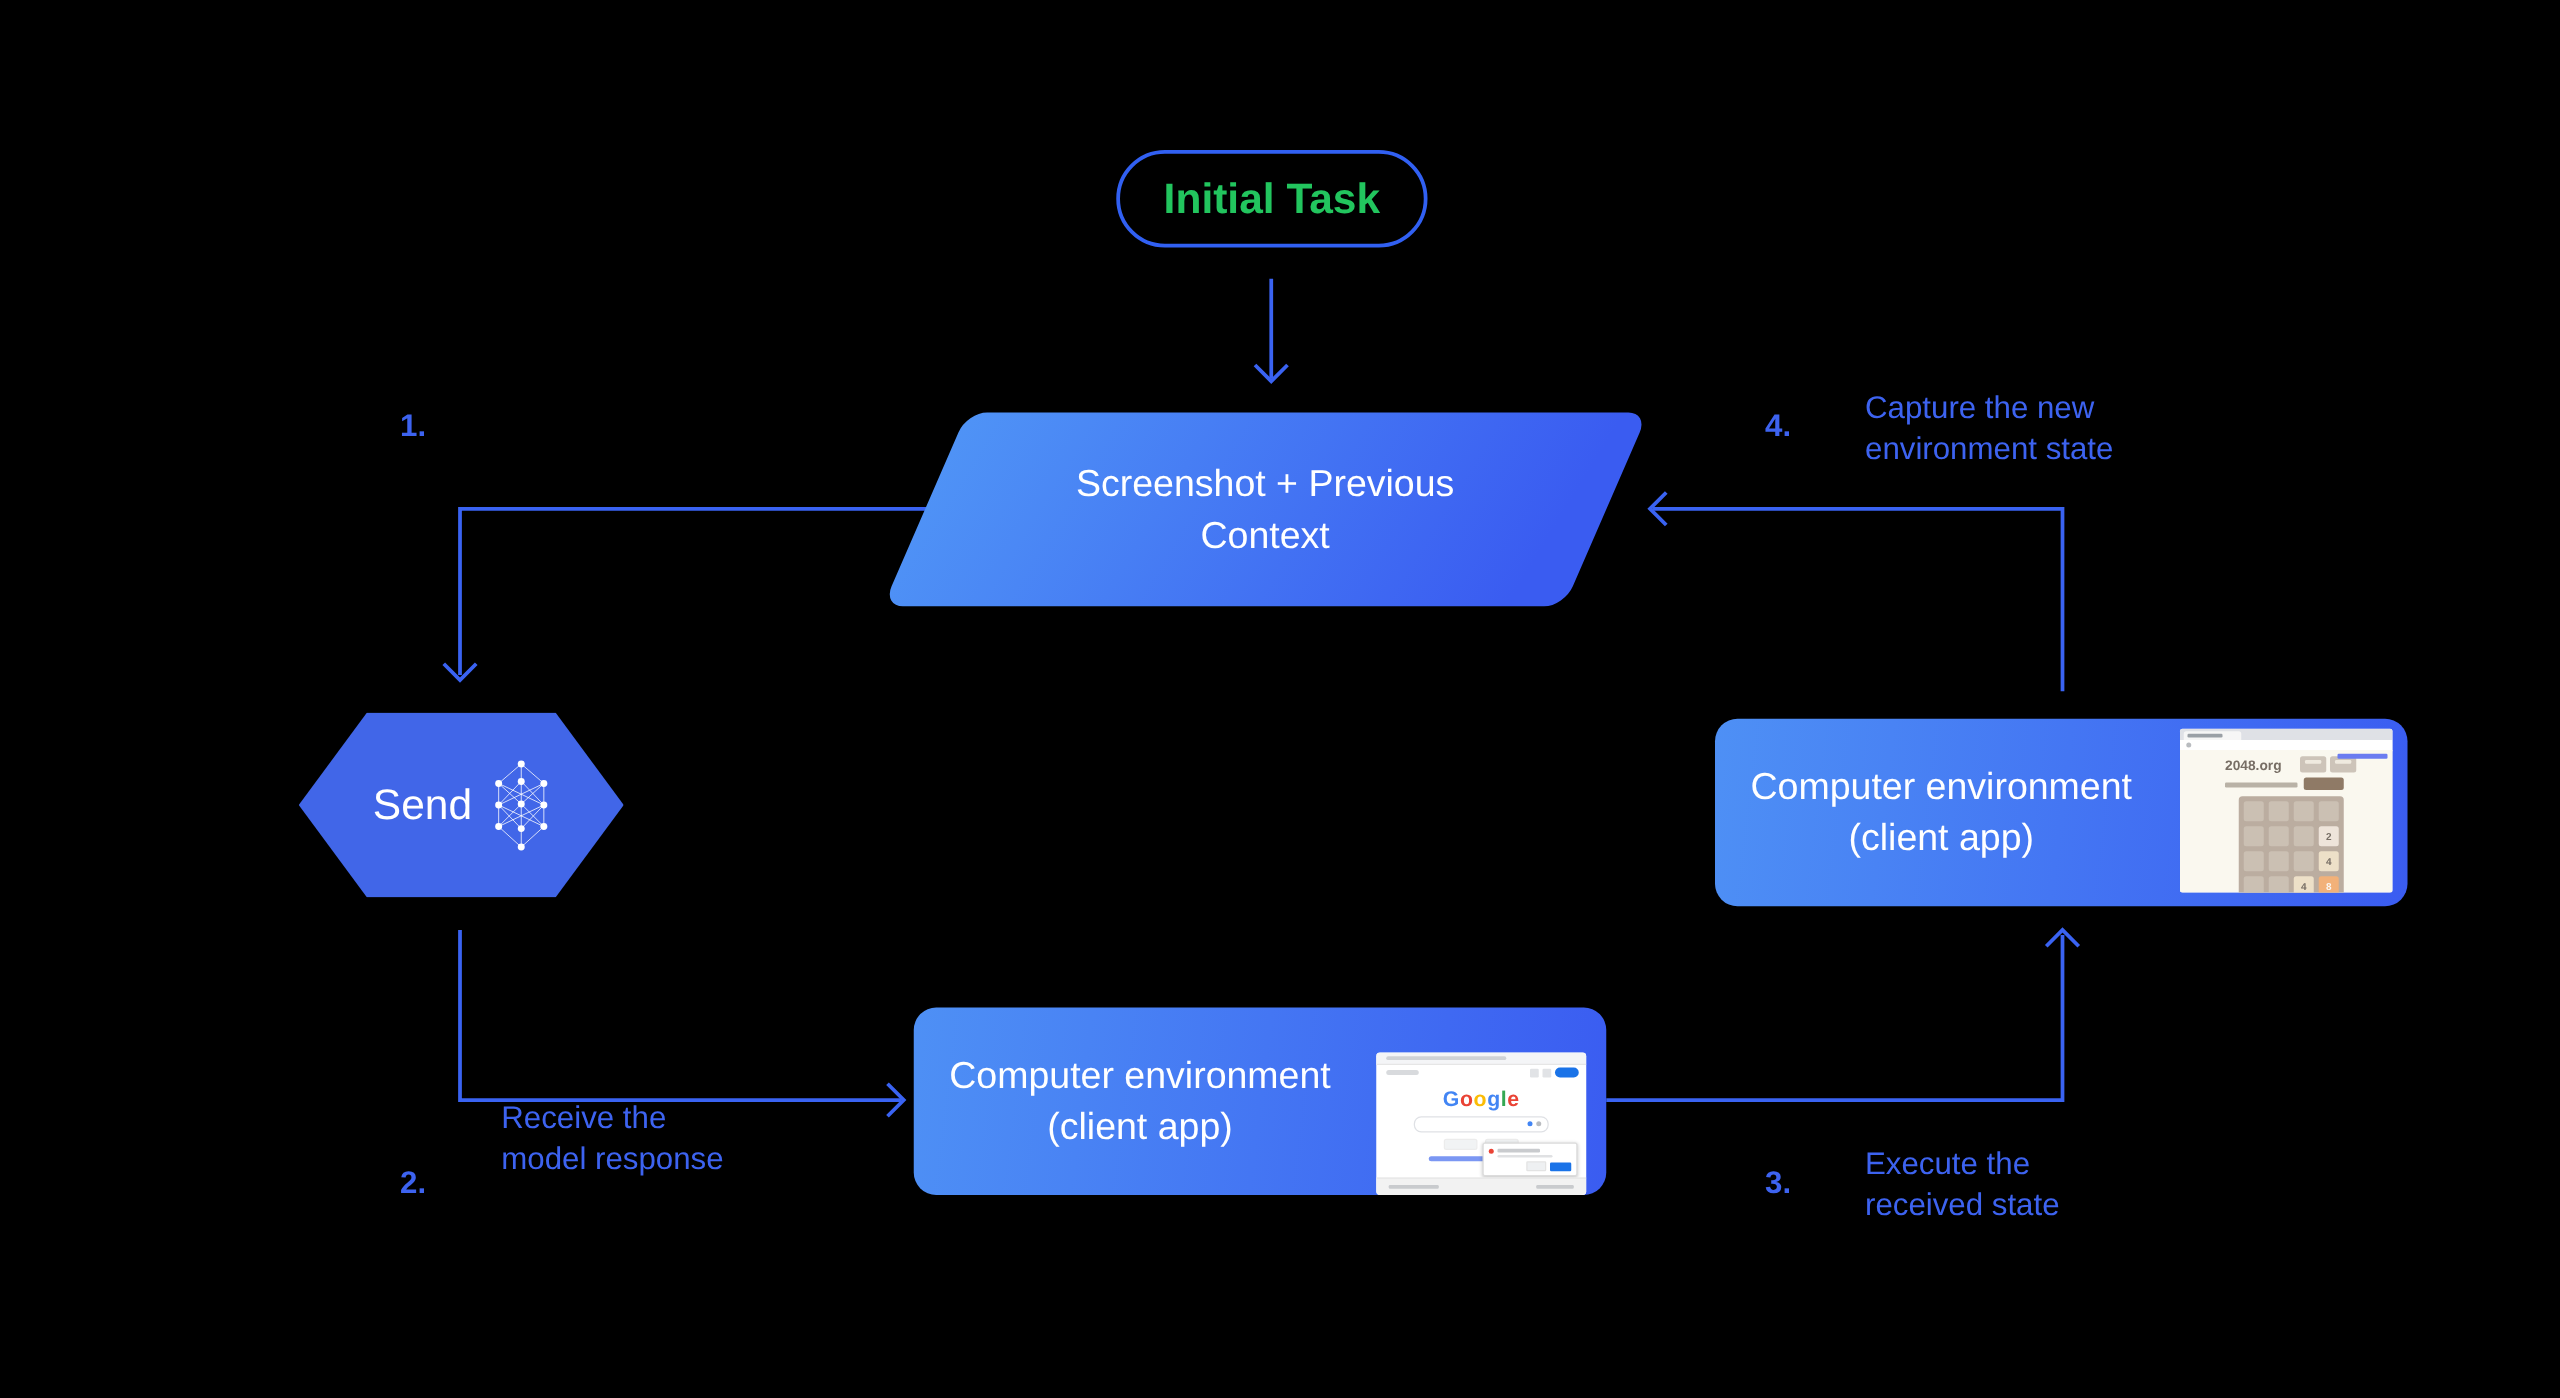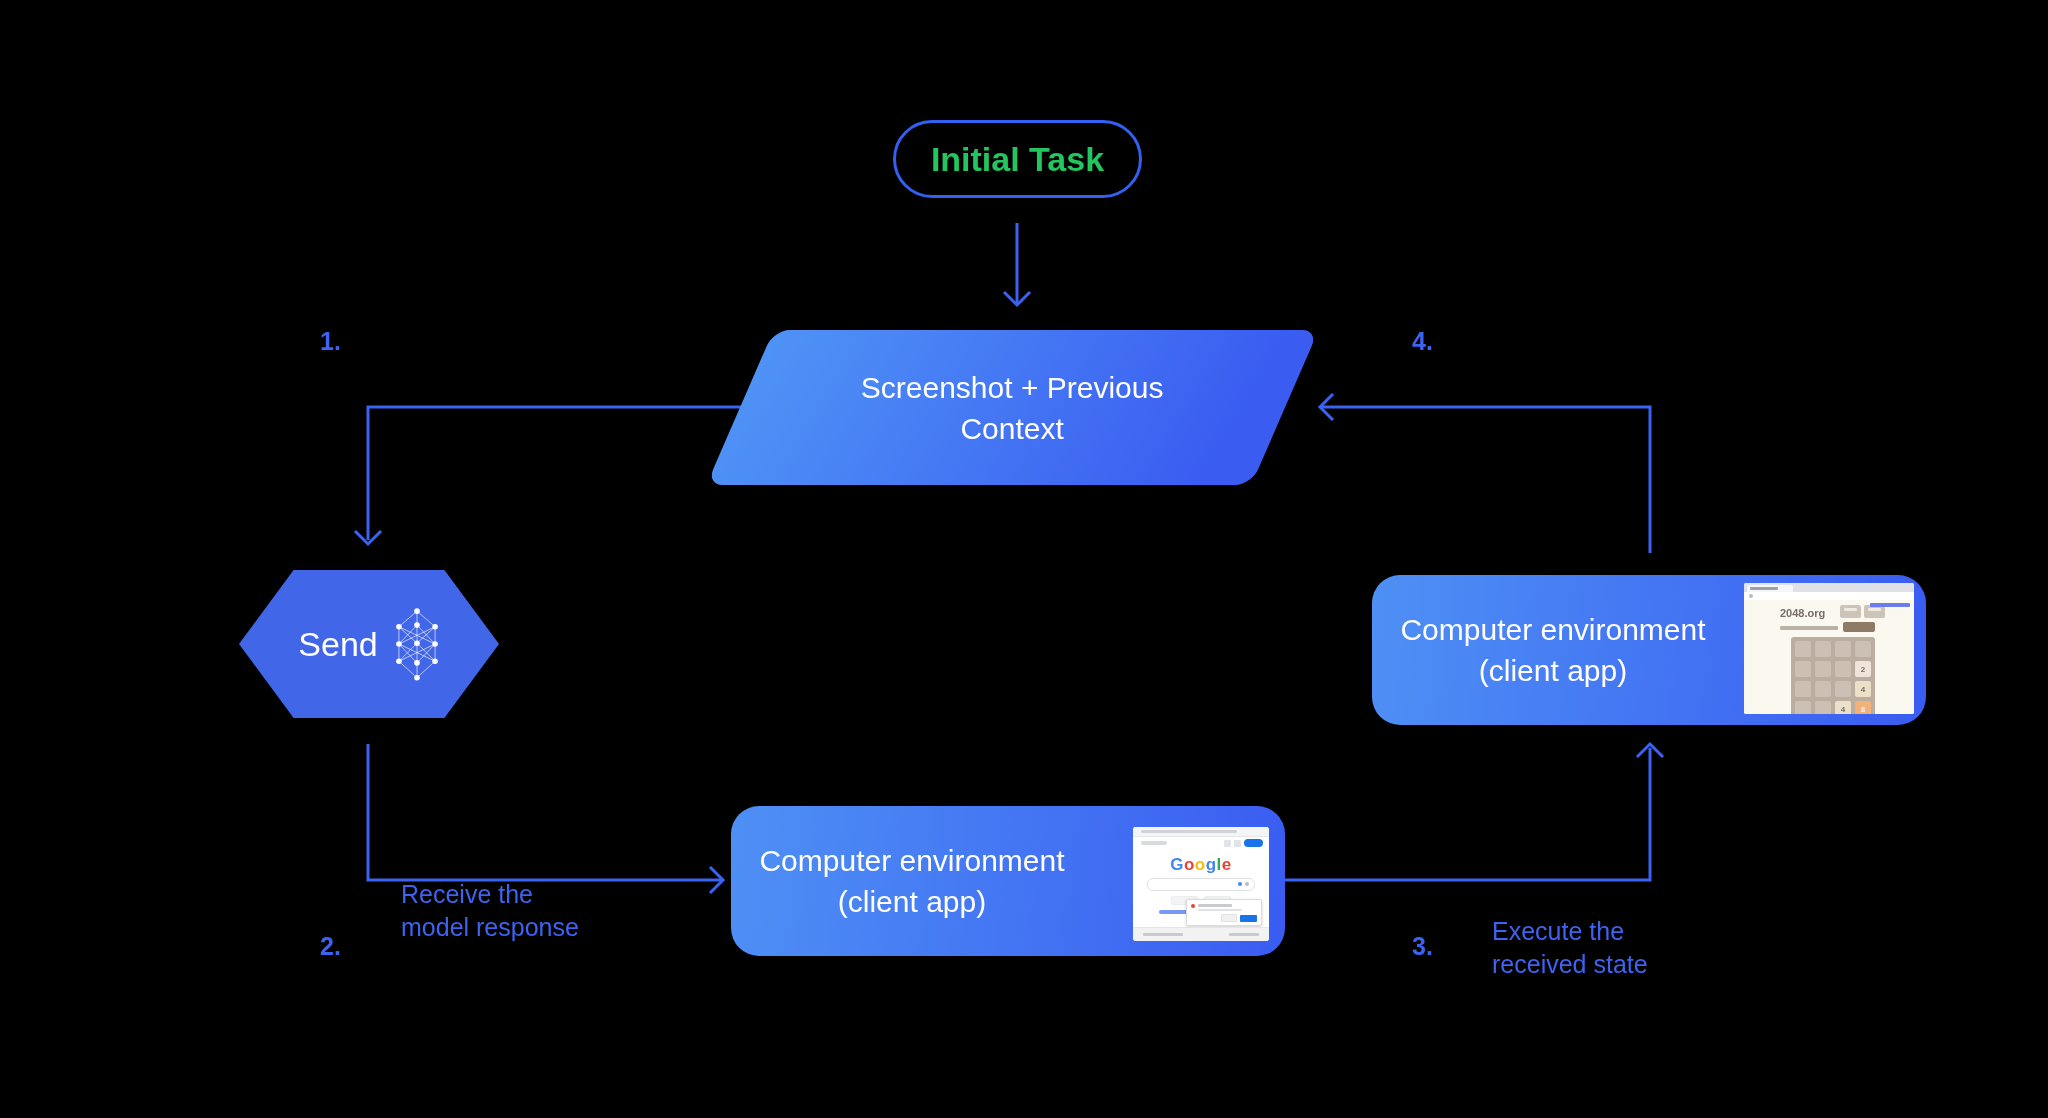--- a/index.html
+++ b/index.html
@@ -33,42 +33,42 @@
   .hex {
     position:absolute; left:239px; top:570px; width:260px; height:148px;
     background:#4166e8;
     clip-path:polygon(0% 50%, 21% 0%, 79% 0%, 100% 50%, 79% 100%, 21% 100%);
     display:flex; align-items:center; justify-content:center; gap:16px;
   }
   .hex .label { color:#fff; font-size:34px; font-weight:400; }
 
   
   .envbox {
-    position:absolute; width:554px; height:150px; border-radius:28px;
+    position:absolute; width:554px; height:150px; border-radius:18px;
     background:linear-gradient(97deg,#4e90f5 0%,#3a5cf1 100%);
   }
   .env-bottom { left:731px; top:806px; }
   .env-right  { left:1372px; top:575px; }
   .envbox .text {
     position:absolute; left:0; top:0; bottom:0; right:192px;
     display:flex; flex-direction:column; align-items:center; justify-content:center;
     color:#fff; font-size:30px; line-height:41px;
   }
 
   
   .step-num  { position:absolute; color:#3d63f0; font-size:25px; font-weight:600; }
   .step-text { position:absolute; color:#3d63f0; font-size:25px; line-height:33px; font-weight:500; }
   .s1n{left:320px;top:327px}  .s1t{left:401px;top:310px}
   .s2n{left:320px;top:932px}  .s2t{left:401px;top:878px}
   .s3n{left:1412px;top:932px} .s3t{left:1492px;top:915px}
   .s4n{left:1412px;top:327px} .s4t{left:1492px;top:310px}
 
   
   .thumb { position:absolute; background:#fff; overflow:hidden;margin-left:12px; }
-  .thumb-google { right:16px; top:21px; width:136px; height:114px; border-radius:3px; }
+  .thumb-google { right:16px; top:36px; width:168px; height:114px; border-radius:3px; }
   .g-top { height:9px; background:#f4f5f7; border-bottom:1px solid #e6e6e6; position:relative; }
   .g-addr { position:absolute; left:8px; top:3px; width:96px; height:3px; background:#cfd2d6; border-radius:2px; }
   .g-nav { height:12px; position:relative; }
   .g-navmarks { position:absolute; left:8px; top:4px; width:26px; height:4px; background:#d8dadd; border-radius:2px; }
   .g-sq { position:absolute; top:3px; width:7px; height:7px; background:#e1e3e6; border-radius:1px; }
   .g-sq.a { right:38px; } .g-sq.b { right:28px; }
   .g-signin { position:absolute; right:6px; top:2px; width:19px; height:8px; background:#1a73e8; border-radius:4px; }
   .g-logo { margin-top:7px; text-align:center; font-size:17px; font-weight:700; letter-spacing:0.5px; line-height:18px; }
   .gl0,.gl3{color:#4285F4} .gl1,.gl5{color:#EA4335} .gl2{color:#FBBC05} .gl4{color:#34A853}
   .g-search { width:106px; height:11px; margin:4px auto 0; border:1px solid #dfe1e5; border-radius:6px; position:relative; }
@@ -273,14 +273,18 @@
     <div>model response</div>
   </div>
 
   <div class="step-num s3n">3.</div>
   <div class="step-text s3t">
     <div>Execute the</div>
     <div>received state</div>
   </div>
 
   <div class="step-num s4n">4.</div>
+  <div class="step-text s4t">
+    <div>Capture the new</div>
+    <div>environment state</div>
+  </div>
 
 </div>
 
 </body></html>

